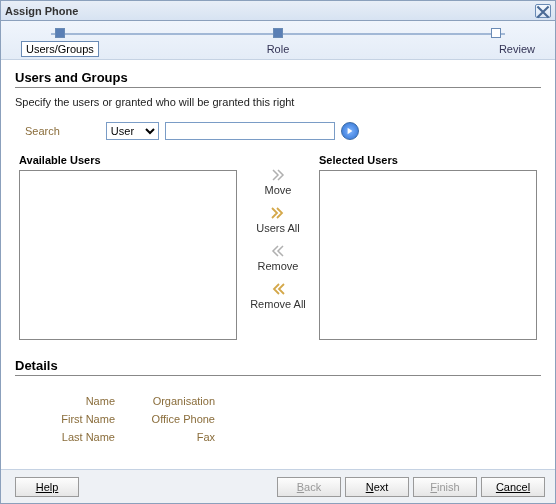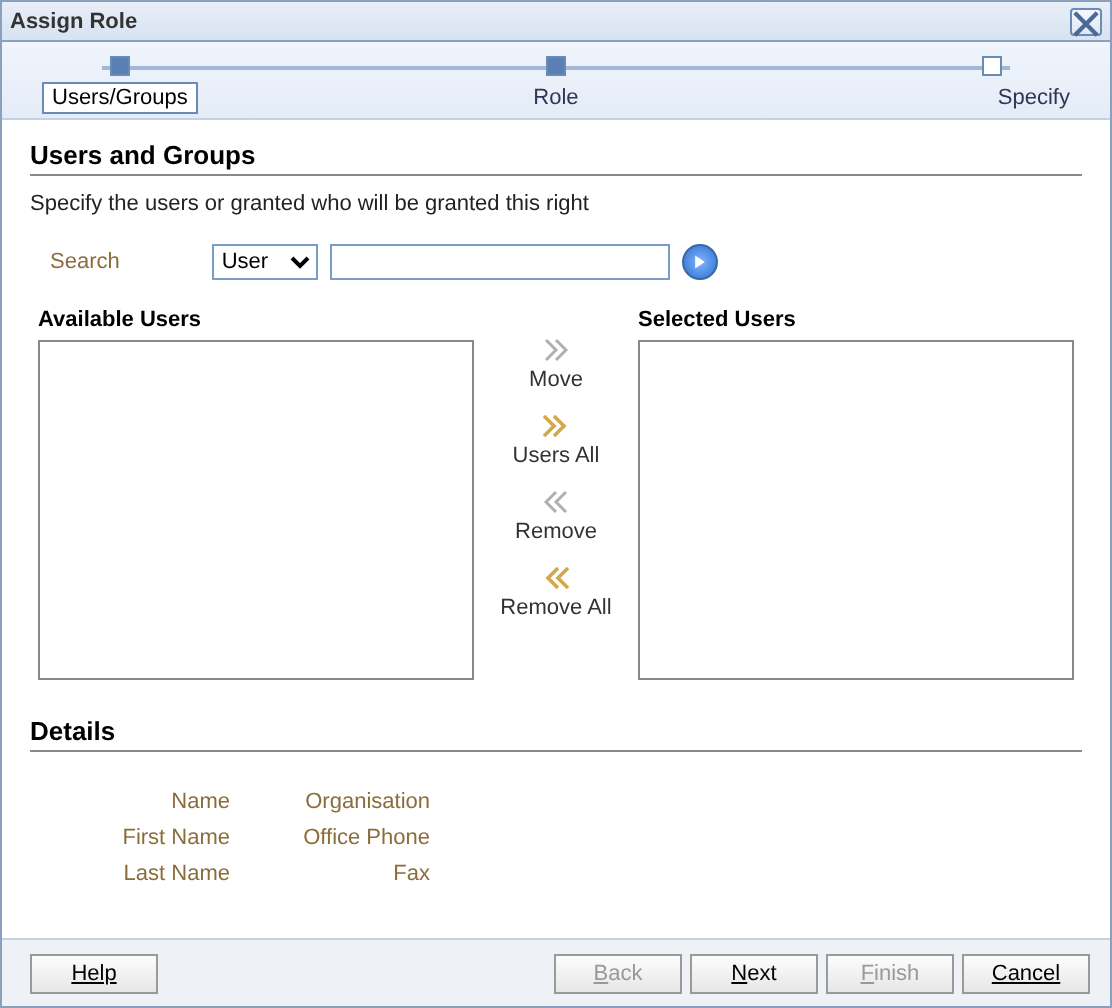--- a/index.html
+++ b/index.html
@@ -44,39 +44,39 @@
 .footer-spacer { flex: 1; }
 .btn { min-width: 64px; height: 20px; border: 1px solid #9a9a9a; background: linear-gradient(#fdfdfd, #e6e6e6); font-size: 11px; cursor: pointer; margin-left: 4px; padding: 0 10px; }
 .btn.disabled { color: #999; cursor: default; }
 .u { text-decoration: underline; }
 </style>
 </head>
 <body>
 
 <div class="dialog">
   <div class="titlebar">
-    <span class="titlebar-text">Assign Role</span>
+    <span class="titlebar-text">Assign Phone</span>
     <div class="close-btn">
       <svg viewBox="0 0 10 10">
           <path d="M1 1 L9 9 M9 1 L1 9" stroke="#4a6a95" stroke-width="1.5" fill="none"></path>
         </svg>
     </div>
   </div>
 
   <div class="wizard-bar">
     <div class="wizard-line">
       <div class="wizard-track"></div>
       <div class="wizard-box filled" style="left:2%"></div>
       <div class="wizard-box filled" style="left:50%"></div>
       <div class="wizard-box" style="left:98%"></div>
     </div>
     <div class="wizard-labels">
       <div class="wizard-label active" style="text-align:left"><span>Users/Groups</span></div>
       <div class="wizard-label"><span>Role</span></div>
-      <div class="wizard-label" style="text-align:right"><span>Specify</span></div>
+      <div class="wizard-label" style="text-align:right"><span>Review</span></div>
     </div>
   </div>
 
   <div class="content">
     <h2>Users and Groups</h2>
     <div class="hr"></div>
     <div class="instr">Specify the users or granted who will be granted this right</div>
 
     <div class="search-row">
       <span class="search-label">Search</span>

